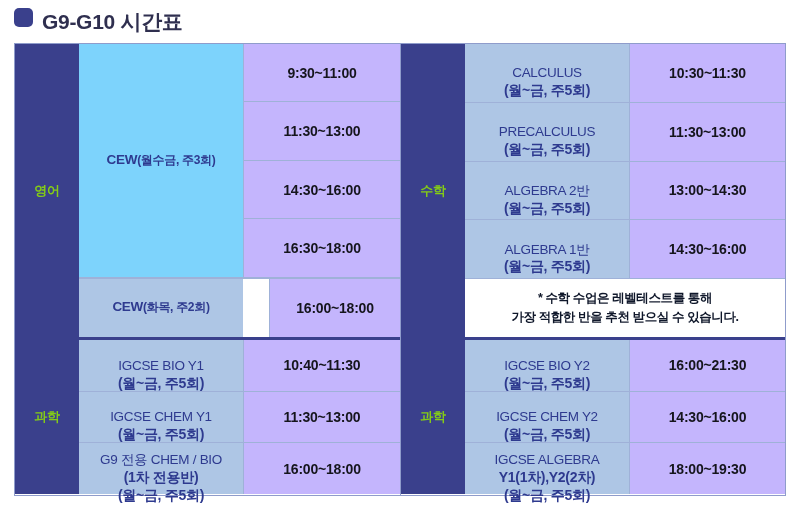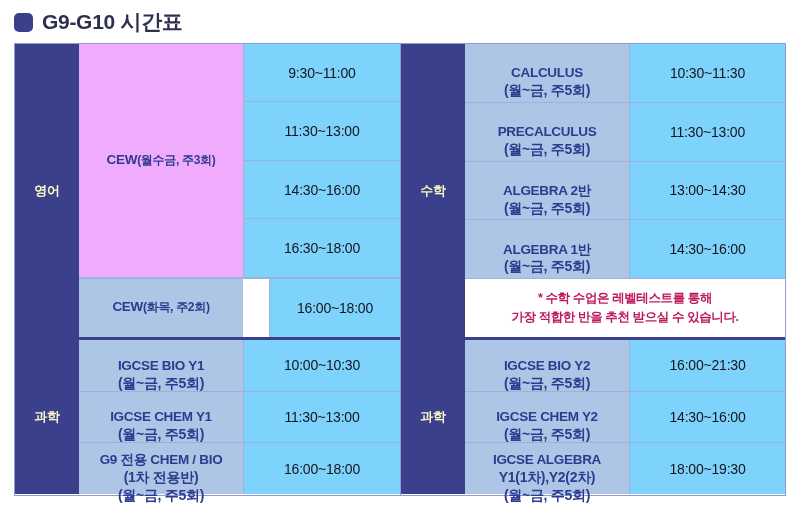--- a/index.html
+++ b/index.html
@@ -13,21 +13,20 @@
     font-family: "Liberation Sans", "DejaVu Sans", sans-serif;
     overflow: hidden;
   }
 
   
   #title-bar {
     position: absolute;
     left: 14px;
     top: 8px;
     display: flex;
-    align-items: center;
     gap: 9px;
   }
   #title-bullet {
     width: 19px;
     height: 19px;
     border-radius: 5px;
     background: #3a408c;
     flex: 0 0 auto;
   }
   #title-text {
@@ -64,21 +63,21 @@
     flex: 0 0 auto;
   }
   .section.top    { height: 296px; border-bottom: 3px solid #3a408c; }
   .section.bottom { height: 154px; }
 
   
   .subject-col {
     width: 64px;
     flex: 0 0 64px;
     background: #3a408c;
-    color: #fef9c3;
+    color: #84cc16;
     font-size: 13px;
     font-weight: bold;
     display: flex;
     align-items: center;
     justify-content: center;
     letter-spacing: -0.2px;
   }
 
   .rows-col {
     flex: 1 1 auto;
@@ -105,53 +104,53 @@
     flex-direction: column;
     align-items: center;
     justify-content: center;
     text-align: center;
     padding: 2px 4px;
     box-sizing: border-box;
     line-height: 1.25;
   }
   .course-name {
     font-size: 13.5px;
-    font-weight: bold;
+    font-weight: normal;
     letter-spacing: -0.3px;
     margin-top: 19px;
   }
   .course-sub {
     font-size: 14px;
     font-weight: bold;
     letter-spacing: -0.3px;
   }
   .course-inline {
     font-size: 13.5px;
     font-weight: bold;
     letter-spacing: -0.3px;
   }
   .course-inline .paren { font-size: 12px; }
 
   .time-cell {
     flex: 1 1 auto;
-    background: #7dd3fc;
+    background: #c4b5fd;
     color: #15151c;
     font-size: 14px;
-    font-weight: normal;
+    font-weight: bold;
     display: flex;
     align-items: center;
     justify-content: center;
     letter-spacing: -0.2px;
     border-left: 1px solid #9fb1d8;
     box-sizing: border-box;
   }
   .merged-course {
     width: 164px;
     flex: 0 0 164px;
-    background: #f0abfc;
+    background: #7dd3fc;
     color: #2e3a8f;
     display: flex;
     align-items: center;
     justify-content: center;
     text-align: center;
     box-sizing: border-box;
     border-bottom: 1px solid #9fb1d8;
   }
   .times-stack {
     flex: 1 1 auto;
@@ -163,21 +162,21 @@
     flex: 1 1 0;
     border-bottom: 1px solid #9fb1d8;
   }
   .block-4 { flex: 4 1 0; display: flex; min-height: 0; }
   .block-1 { flex: 1 1 0; display: flex; min-height: 0; border-top: 1px solid #9fb1d8; gap: 26px; }
 
   
   .note-row {
     flex: 1 1 0;
     background: #ffffff;
-    color: #be185d;
+    color: #0f172a;
     display: flex;
     flex-direction: column;
     align-items: center;
     justify-content: center;
     text-align: center;
     font-size: 12.5px;
     font-weight: bold;
     line-height: 1.55;
     letter-spacing: -0.4px;
     box-sizing: border-box;
@@ -227,21 +226,21 @@
 
     <div class="section bottom">
       <div class="subject-col">과학</div>
       <div class="rows-col">
 
         <div class="row">
           <div class="course-cell">
             <div class="course-name">IGCSE BIO Y1</div>
             <div class="course-sub">(월~금, 주5회)</div>
           </div>
-          <div class="time-cell">10:00~10:30</div>
+          <div class="time-cell">10:40~11:30</div>
         </div>
 
         <div class="row">
           <div class="course-cell">
             <div class="course-name">IGCSE CHEM Y1</div>
             <div class="course-sub">(월~금, 주5회)</div>
           </div>
           <div class="time-cell">11:30~13:00</div>
         </div>
 

